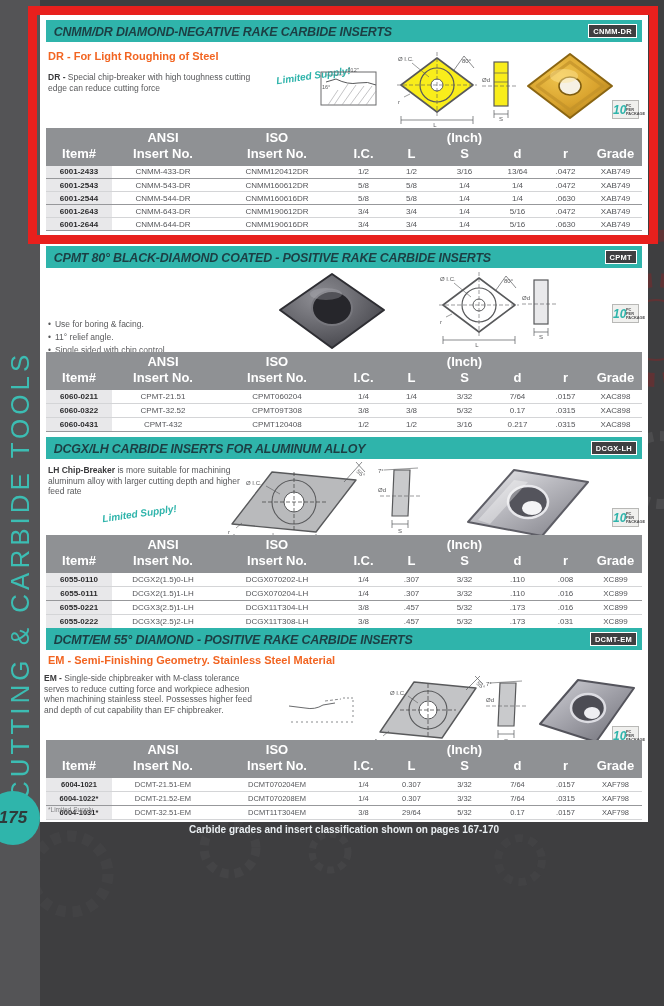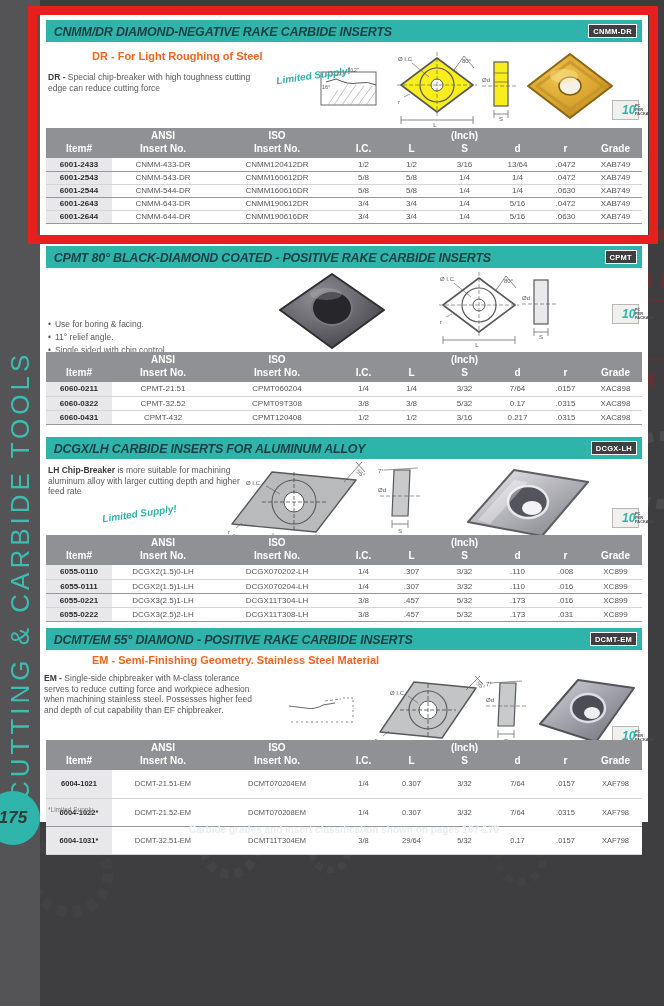--- a/index.html
+++ b/index.html
@@ -20,51 +20,51 @@
   
   .page { position:absolute; left:40px; top:14px; width:608px; height:808px; background:#ffffff; z-index:2; }
 
   .sec-header { position:absolute; left:6px; width:596px; height:22px; background:#2fb4ab;
     display:flex; align-items:center; }
   .sec-title { color:#1c3f44; font-weight:bold; font-style:italic; font-size:13px; letter-spacing:-0.2px;
     padding-left:8px; white-space:nowrap; transform:scaleX(.96); transform-origin:left center; }
   .sec-badge { margin-left:auto; margin-right:5px; background:#3f3f41; border:1px solid #fff;
     color:#fff; font-weight:bold; font-size:7.5px; padding:1.5px 4px; letter-spacing:.3px; }
 
-  .subtitle { position:absolute; color:#f26522; font-weight:bold; font-size:11px; white-space:nowrap;margin-left:44px; }
+  .subtitle { position:absolute; color:#f26522; font-weight:bold; font-size:11px; white-space:nowrap; }
   .desc { position:absolute; font-size:8.5px; color:#58595b; line-height:1.25; }
   .desc b { color:#3a3a3c; }
   .bullets { position:absolute; list-style:none; font-size:8.5px; color:#58595b; line-height:1.5;margin-top:42px; }
   .bullets li::before { content:"•"; margin-right:4px; color:#58595b; }
   .limited { position:absolute; color:#2fb4ab; font-weight:bold; font-style:italic; font-size:10px;
     transform:rotate(-8deg); white-space:nowrap; }
   .footnote { position:absolute; font-size:6.5px; color:#808184; }
 
   .diagram { position:absolute; }
   .diagram text { font-family:"Liberation Sans", sans-serif; fill:#58595b; }
 
   
   .pkg { position:absolute; width:27px; height:19px; background:#f0f0ee; border:1px solid #b8b8b6;
-    display:flex; align-items:center; padding:9px; }
+    display:flex; align-items:center; padding:0; }
   .pkg-count { color:#2fb4ab; font-weight:bold; font-style:italic; font-size:12px; line-height:1; }
   .pkg-unit { font-size:5px; font-weight:bold; color:#4a4a4c; line-height:1.05; width:13px;
     transform:scale(.78); transform-origin:left center; }
 
   
   .tbl { position:absolute; left:6px; width:596px; }
   .tbl table { border-collapse:collapse; table-layout:fixed; width:596px; }
-  .tbl th { background:#8f9194; color:#fff; font-size:10px; font-weight:bold; text-align:center;
+  .tbl th { background:#8f9194; color:#fff; font-size:13px; font-weight:bold; text-align:center;
     vertical-align:bottom; padding:2px 0 3px 0; line-height:1.25; }
   .tbl td { font-size:8px; color:#55565a; text-align:center; background:#fff;
     border-bottom:1px solid #d4d5d7; white-space:nowrap; overflow:hidden; }
   .tbl td.item { background:#e8e8ea; color:#2b2b2d; font-weight:bold; }
   .tbl tr.group-end td { border-bottom:1.5px solid #97989b; }
   .t0 td { height:13px; }
   .t1 td, .t2 td { height:14px; }
-  .t3 td { height:28px; font-size:7.5px;margin-left:15px; }
+  .t3 td { height:14px; font-size:7.5px;margin-left:15px; }
 
   
   .footer-note { position:absolute; left:40px; top:824px; width:608px; text-align:center;
     color:#e9eef1; font-weight:bold; font-size:10px; z-index:2; }
   .red-box { position:absolute; left:28px; top:6px; width:630px; height:238px;
     border:9px solid #e8201d; z-index:5; pointer-events:none; }
 </style>
 </head>
 <body>
 

